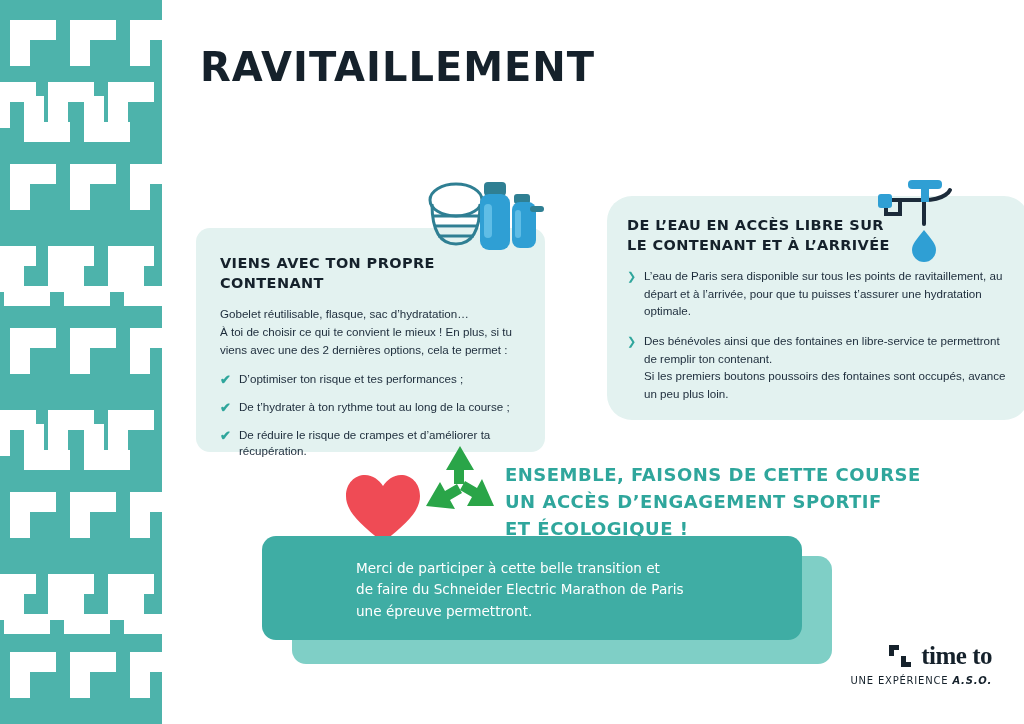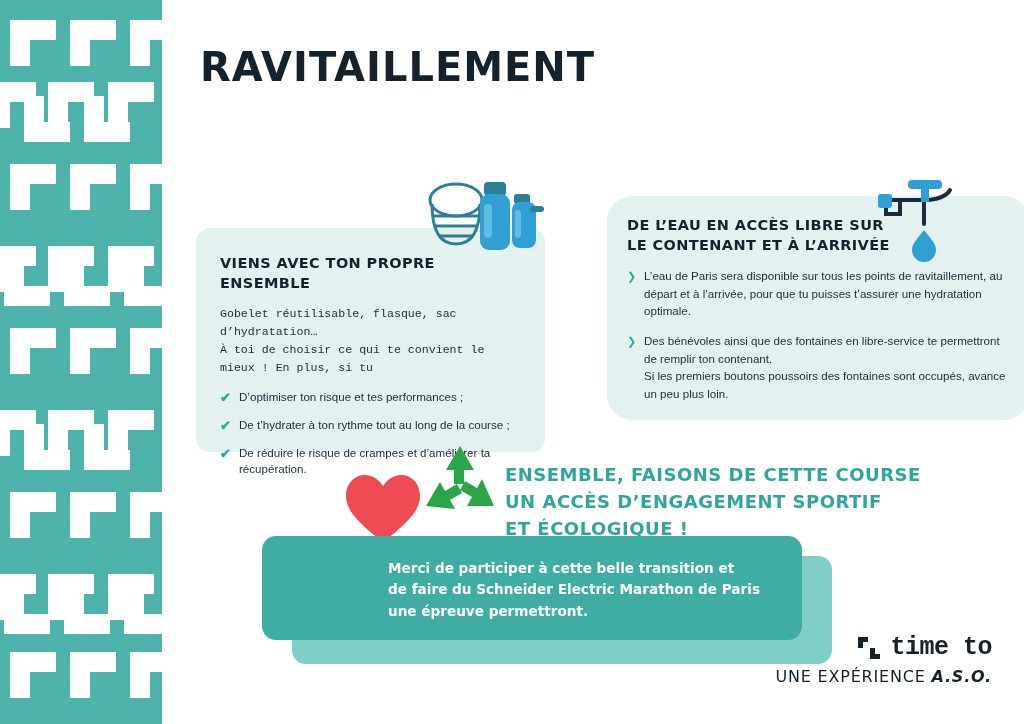--- a/index.html
+++ b/index.html
@@ -82,21 +82,21 @@
     line-height: 1.55;
     color: #1c2b3a;
   }
   #card-left .inner {
     padding: 26px 22px 0 24px;
   }
   #card-right .inner {
     padding: 20px 18px 0 20px;
   }
   .intro { margin-top: 12px; }
-  .intro p { margin: 0; font-family: Liberation Mono, monospace; }
+  .intro p { margin: 0; }
 
   ul.checks {
     list-style: none;
     margin: 12px 0 0 0;
     padding: 0;
   }
   ul.checks li {
     position: relative;
     padding-left: 19px;
     margin-bottom: 11px;
@@ -186,25 +186,25 @@
     position: absolute;
     left: 262px;
     top: 536px;
     width: 540px;
     height: 104px;
     background: #3fada4;
     border-radius: 14px;
   }
   #banner-text {
     position: absolute;
-    left: 388px;
+    left: 356px;
     top: 558px;
     width: 420px;
     font-size: 13.6px;
-    font-weight: 700;
+    font-weight: 400;
     line-height: 1.58;
     color: #ffffff;
     font-family: "DejaVu Sans", sans-serif;
   }
 
   
   #logo {
     position: absolute;
     right: 32px;
     bottom: 38px;
@@ -218,25 +218,25 @@
   }
   #logo-mark {
     width: 24px; height: 24px;
     position: relative;
   }
   #logo-word {
     font-size: 25px;
     font-weight: 700;
     letter-spacing: -0.5px;
     color: #15212b;
-    font-family: Liberation Mono, monospace;
+    font-family: Liberation Serif, serif;
   }
   #logo-tagline {
     margin-top: 5px;
-    font-size: 16px;
+    font-size: 10px;
     letter-spacing: 0.8px;
     color: #15212b;
     font-family: "DejaVu Sans", sans-serif;
   }
   #logo-tagline .aso {
     font-style: italic;
     font-weight: 700;
   }
 </style>
 </head>
@@ -309,25 +309,26 @@
 </div>
 
 <div id="header">
   <div id="title">RAVITAILLEMENT</div>
 </div>
 
 <div class="card" id="card-left">
   <div class="inner">
     <div class="card-title">
       <div>VIENS AVEC TON PROPRE</div>
-      <div>ENSEMBLE</div>
+      <div>CONTENANT</div>
     </div>
     <div class="card-body intro">
       <p>Gobelet réutilisable, flasque, sac d’hydratation…</p>
       <p>À toi de choisir ce qui te convient le mieux ! En plus, si tu</p>
+      <p>viens avec une des 2 dernières options, cela te permet :</p>
     </div>
     <ul class="checks">
       <li>
         <span class="tick">✔</span>
         <span>D’optimiser ton risque et tes performances ;</span>
       </li>
       <li>
         <span class="tick">✔</span>
         <span>De t’hydrater à ton rythme tout au long de la course ;</span>
       </li>

